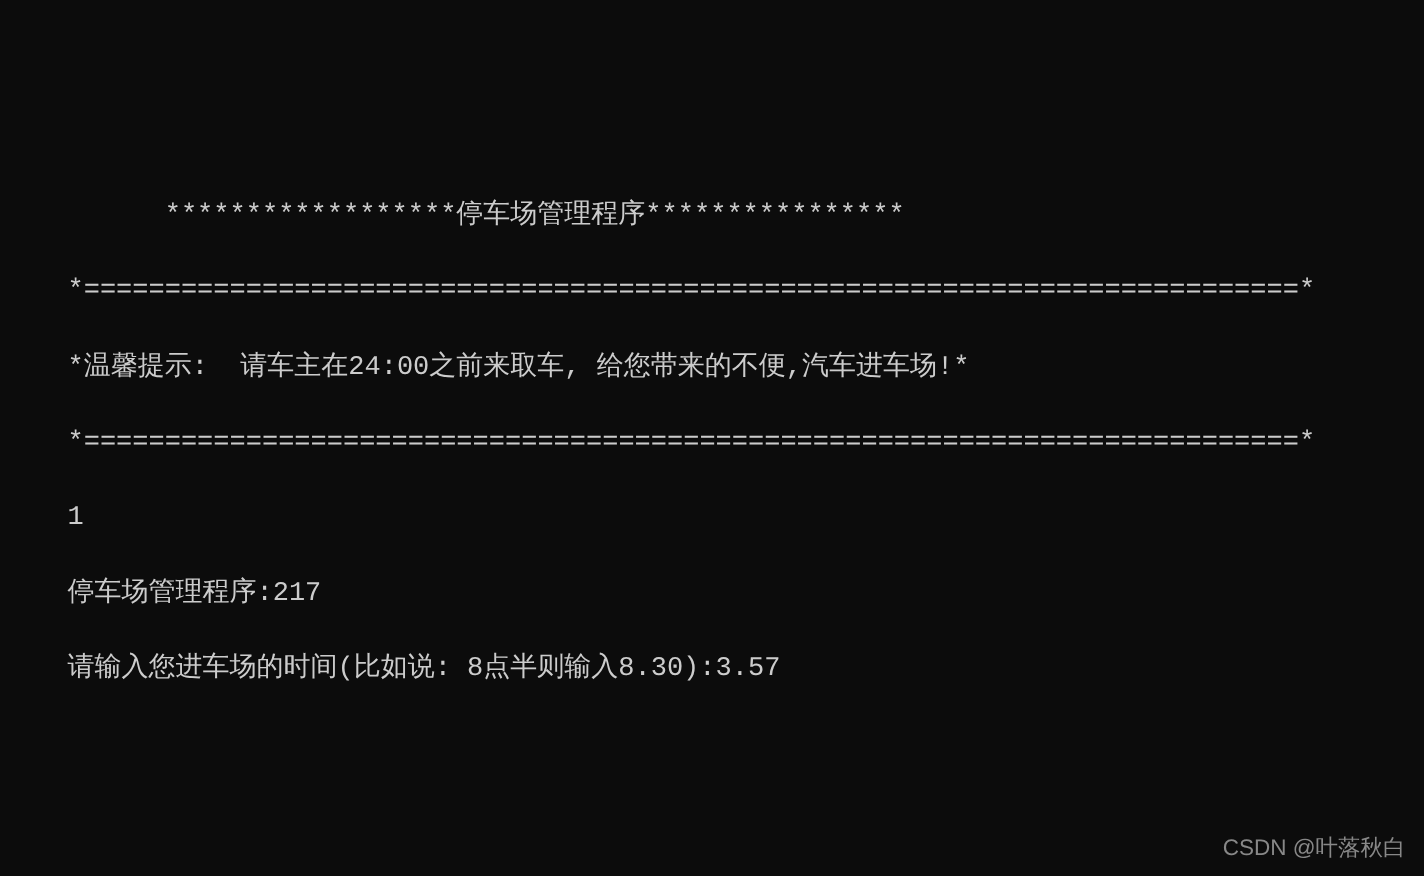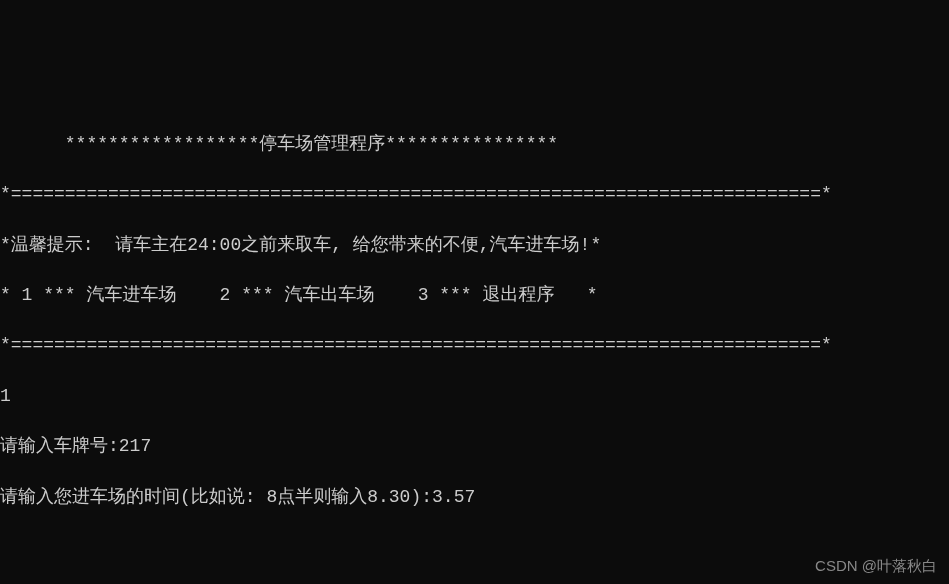--- a/index.html
+++ b/index.html
@@ -18,44 +18,44 @@
       overflow: hidden;
       position: relative;
       white-space: pre;
     }
     .terminal {
       padding: 6px 0 0 0;
     }
     .line {
       display: block;
       min-height: 1.4em;
+      padding-left: 45px;
     }
     .watermark {
       position: absolute;
       bottom: 8px;
       right: 12px;
       color: #888888;
       font-size: 15px;
       font-family: sans-serif;
       text-align: center;
     }
   </style>
 </head>
 <body>
 
 
 
 <div class="terminal">
 <span class="line">      ******************停车场管理程序****************</span>
 <span class="line">*===========================================================================*</span>
 <span class="line">*温馨提示:  请车主在24:00之前来取车, 给您带来的不便,汽车进车场!*</span>
-<span class="line">* 1 *** 汽车进车场    2 *** 汽车出车场    3 *** 退出程序   *</span>
 <span class="line">*===========================================================================*</span>
 <span class="line">1</span>
-<span class="line"><span>请输入车牌号:</span><span>217</span></span>
+<span class="line"><span>停车场管理程序:</span><span>217</span></span>
 <span class="line"><span>请输入您进车场的时间(比如说: 8点半则输入8.30):</span><span>3.57</span></span>
 
 
 
 
 
 
 
 
 

